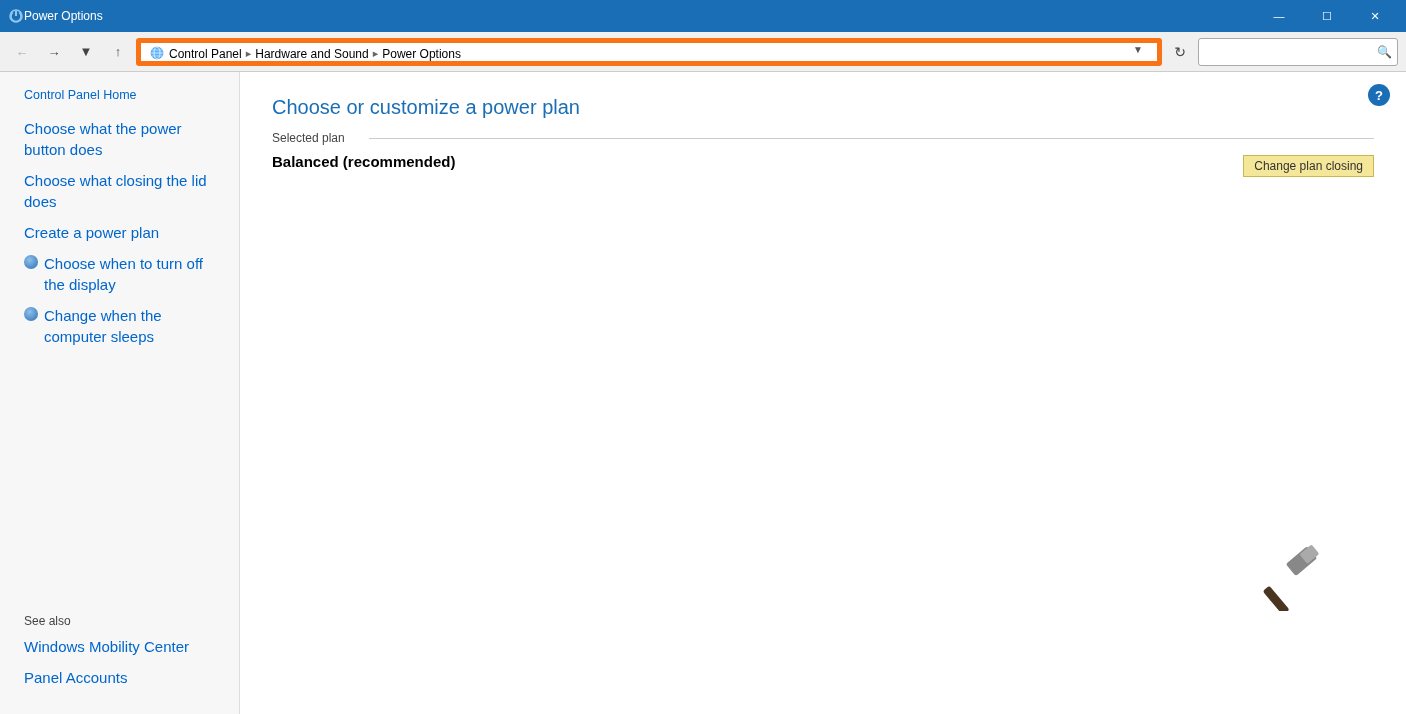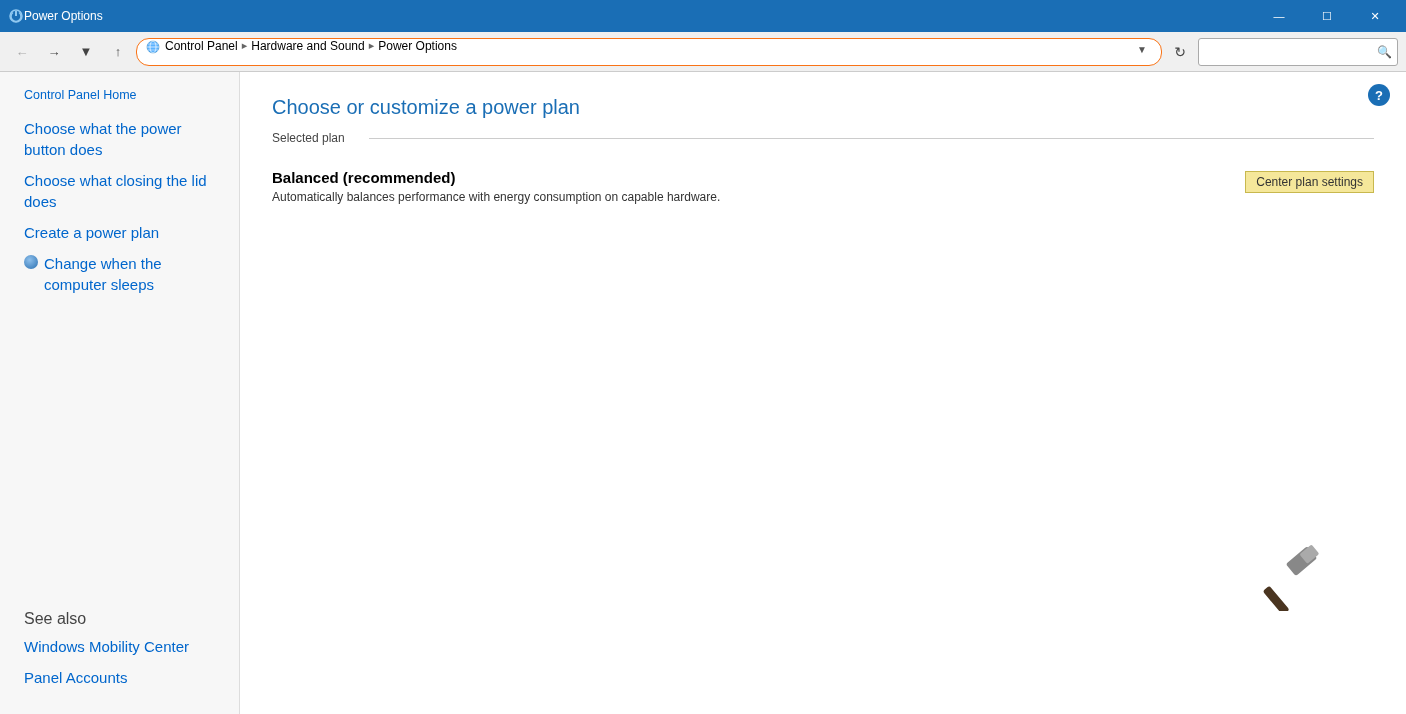--- a/index.html
+++ b/index.html
@@ -47,24 +47,24 @@
       width: 28px; height: 28px;
       display: flex; align-items: center; justify-content: center;
       border: none; background: transparent; cursor: pointer;
       color: #444; font-size: 13px; border-radius: 3px;
     }
     .nav-btn.disabled { color: #aaa; cursor: default; }
     .address-field {
       flex: 1;
       height: 28px;
       display: flex;
-      align-items: flex-start;
+      align-items: flex-end;
       background: #fff;
-      border: 1px solid #f97316;
-      border-radius: 13px;
+      border: 5px solid #f97316;
+      border-radius: 3px;
       padding: 0 8px;
       font-size: 12px;
       color: #000;
       gap: 4px;
     }
     .address-breadcrumb {
       display: flex;
       align-items: center;
       gap: 4px;
       flex: 1;
@@ -137,21 +137,21 @@
     .sidebar-control-panel-home {
       color: #0066cc;
       font-size: 12.5px;
       cursor: pointer;
       margin-bottom: 16px;
     }
     .sidebar-section {
       margin-top: auto;
     }
     .see-also-label {
-      font-size: 16px;
+      font-size: 12px;
       color: #444;
       margin-bottom: 8px;
       margin-top: 16px;
     }
 
     
     .content {
       flex: 1;
       padding: 24px 32px;
       overflow-y: auto;
@@ -188,21 +188,21 @@
       color: #0066cc;
       cursor: pointer;
       text-decoration: none;
     }
 
     
     .selected-plan-header {
       display: flex;
       align-items: center;
       gap: 24px;
-      margin-bottom: 16px;
+      margin-bottom: 0;
     }
     .selected-plan-label {
       font-size: 12px;
       color: #444;
       white-space: nowrap;
     }
     .selected-plan-line {
       flex: 1;
       height: 1px;
       background: #ccc;
@@ -316,20 +316,24 @@
       <span>Choose what the power button does</span>
     </a>
     <a class="sidebar-link">
       <span>Choose what closing the lid does</span>
     </a>
     <a class="sidebar-link">
       <span>Create a power plan</span>
     </a>
     <a class="sidebar-link">
       <div class="icon-circle-small"></div>
+      <span>Choose when to turn off the display</span>
+    </a>
+    <a class="sidebar-link">
+      <div class="icon-circle-small"></div>
       <span>Change when the computer sleeps</span>
     </a>
 
     <div class="sidebar-section">
       <div class="see-also-label">See also</div>
       <a class="sidebar-link">
         <span>Windows Mobility Center</span>
       </a>
       <a class="sidebar-link">
         <span>Panel Accounts</span>
@@ -344,23 +348,22 @@
 
 
     <div class="selected-plan-header">
       <span class="selected-plan-label">Selected plan</span>
       <div class="selected-plan-line"></div>
     </div>
 
     <div class="plan-row">
       <div class="plan-info">
         <div class="plan-name">Balanced (recommended)</div>
-        <div class="plan-desc">Automatically balances performance with energy consumption on capable hardware.</div>
       </div>
-      <button class="change-plan-btn">Center plan settings</button>
+      <button class="change-plan-btn">Change plan closing</button>
     </div>
 
     <div class="hammer-area">
       <svg class="hammer-svg" viewBox="0 0 80 80">
 
         <rect x="18" y="50" width="10" height="36" rx="3" ry="3" transform="rotate(-40 23 68)" fill="#4a3520"></rect>
 
         <rect x="36" y="14" width="32" height="18" rx="3" ry="3" transform="rotate(-40 52 23)" fill="#888"></rect>
 
         <rect x="52" y="8" width="18" height="14" rx="2" ry="2" transform="rotate(-40 61 15)" fill="#aaa"></rect>

